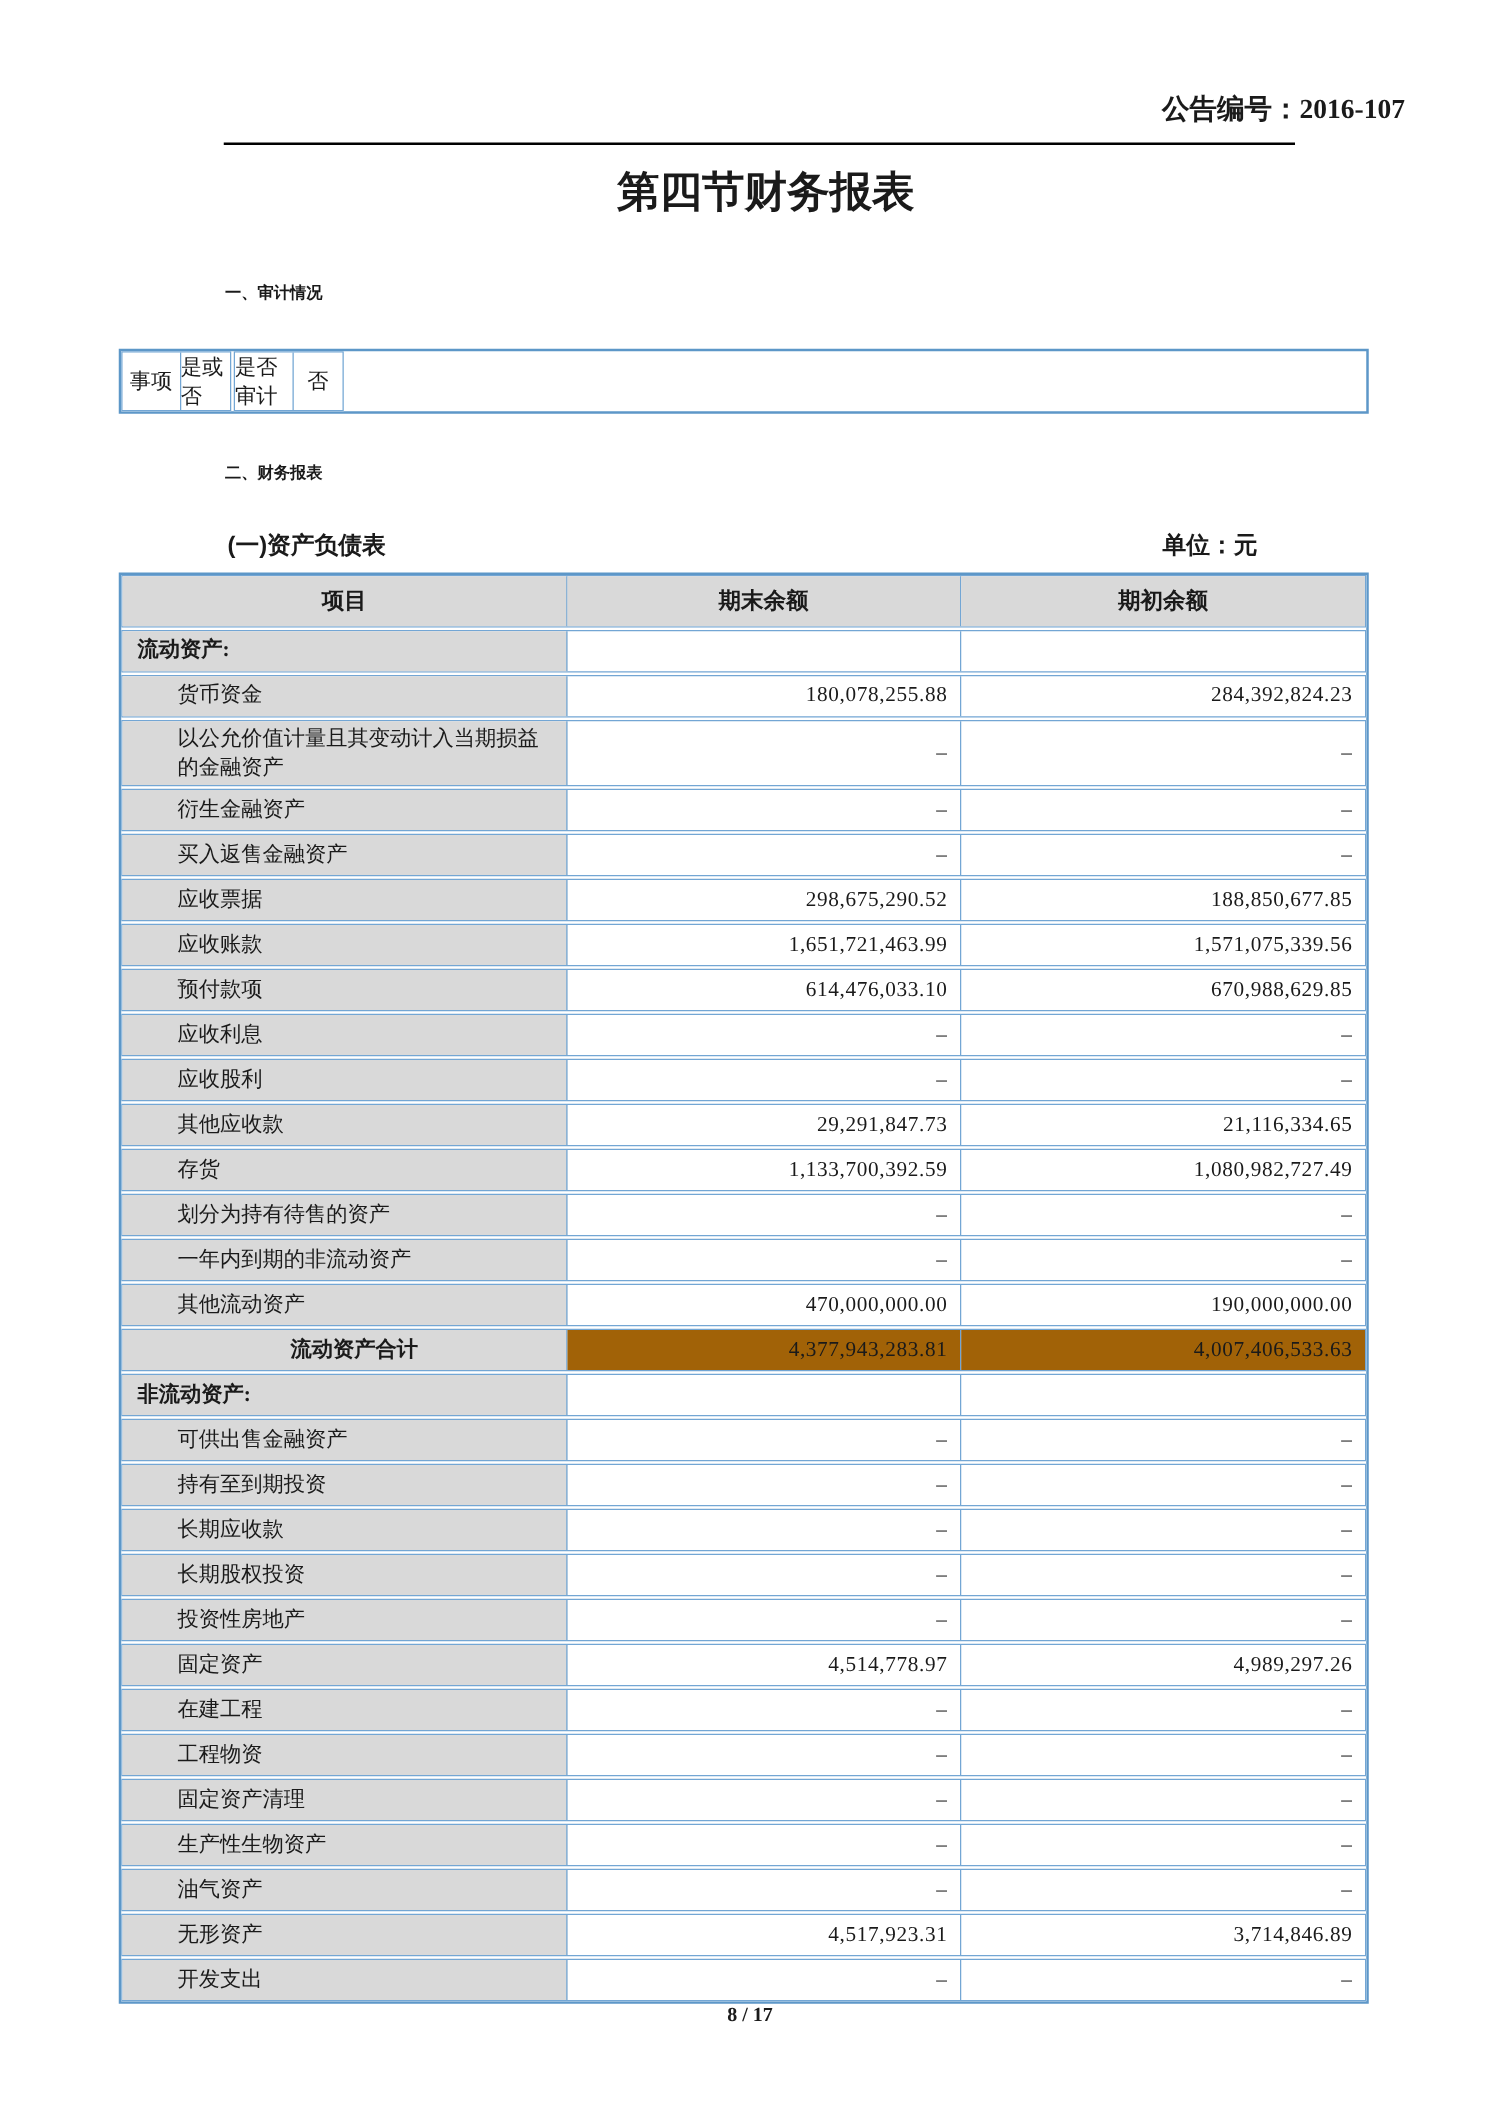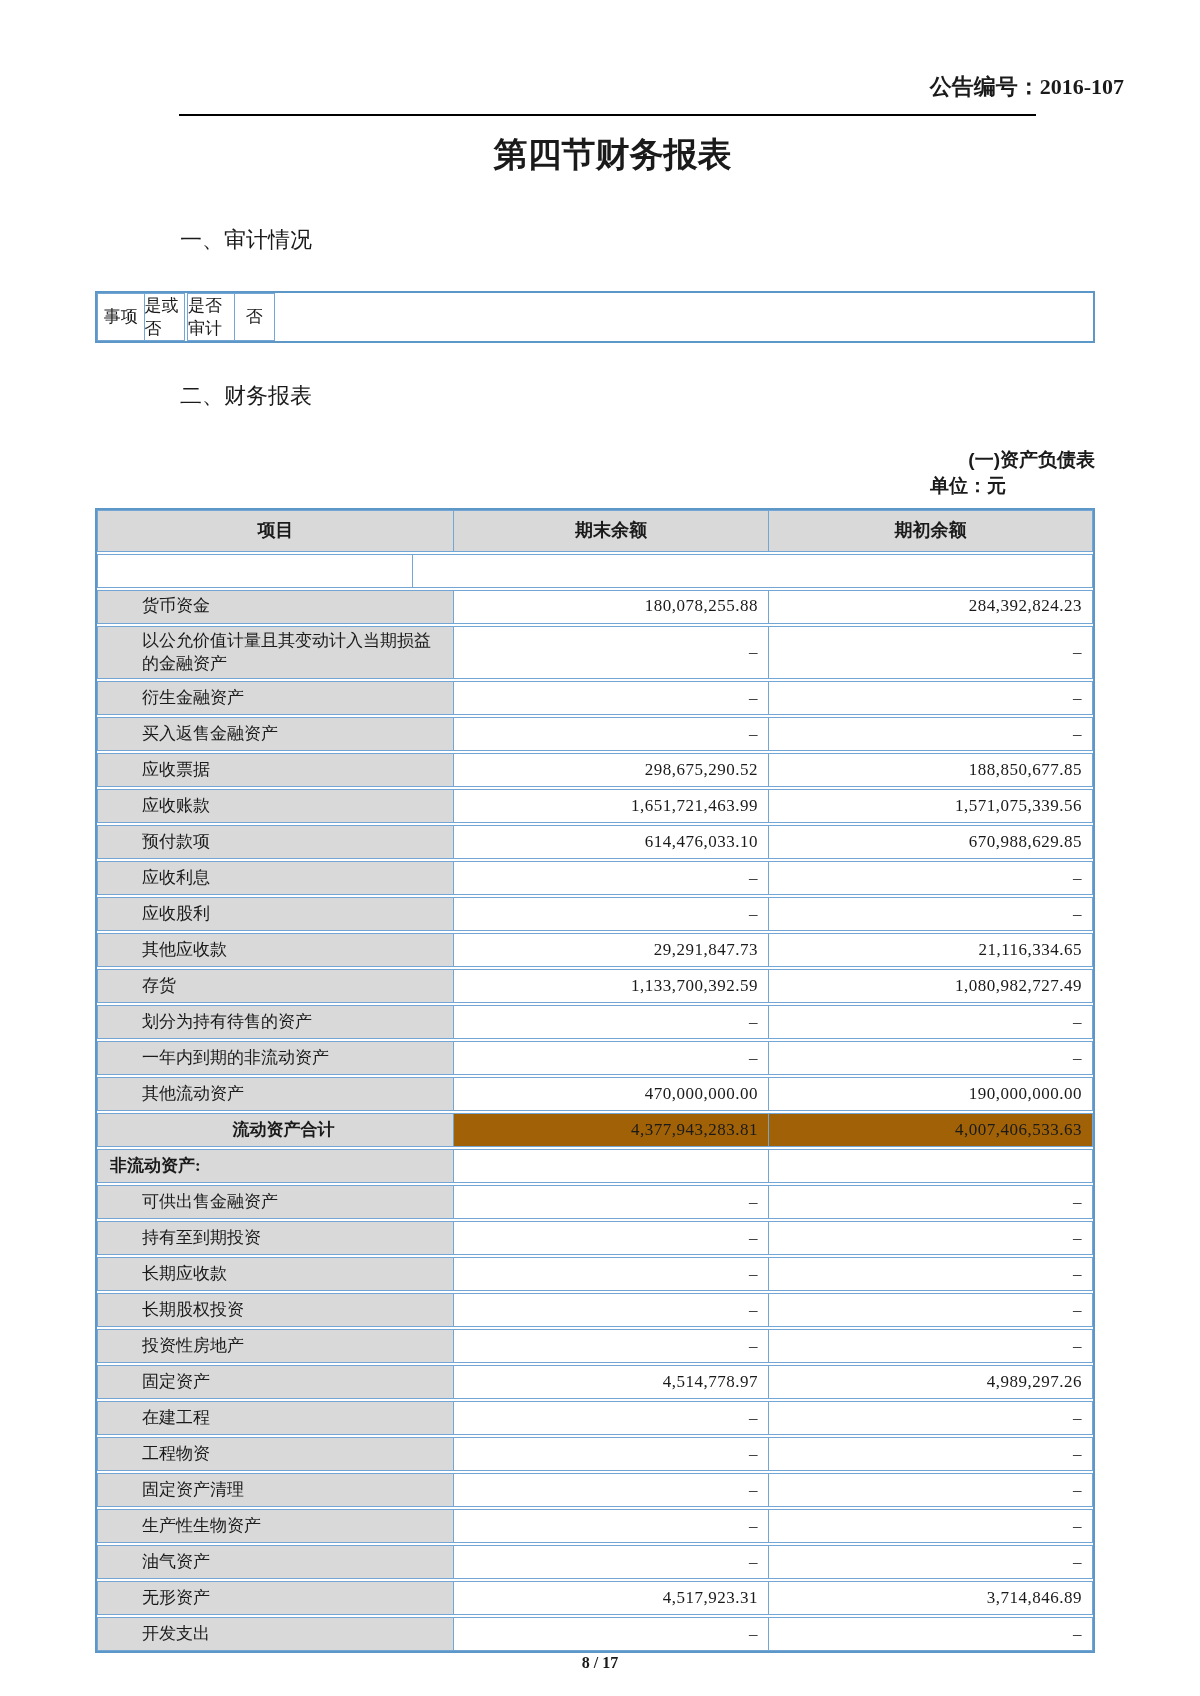--- a/index.html
+++ b/index.html
@@ -28,22 +28,22 @@
     margin-top:16px;
     text-align:center;
     font-size:34px;
     font-weight:bold;
     font-family:"Liberation Sans","DejaVu Sans",sans-serif;
     line-height:1.3;
     padding-left:25px;
   }
   .sec-heading{
     margin:48px 0 0 180px;
-    font-size:22px;
-    font-weight:normal;
+    font-size:13px;
+    font-weight:bold;
     font-family:"Liberation Sans","DejaVu Sans",sans-serif;
   }
   .sec-heading.second{margin-top:38px;}
   
   .atable{
     margin:36px 105px 0 95px;
     border:2px solid #5d97c8;
     display:flex;flex-direction:row;gap:2px;
     background:#fff;
     font-size:17px;
@@ -51,21 +51,20 @@
   .arow{display:flex;border:1px solid #73a6d4;min-height:31px;background:#fff;}
   .acell{display:flex;align-items:center;justify-content:center;box-sizing:border-box;}
   .a1{width:54.2%;border-right:1px solid #73a6d4;}
   .a2{flex:1;}
   
   .subrow{
     margin:36px 105px 0 95px;
     display:flex;justify-content:space-between;align-items:flex-end;
     font-size:19px;font-weight:bold;
     font-family:"Liberation Sans","DejaVu Sans",sans-serif;
-    flex-direction:column;
   }
   .subrow .left{margin-left:87px;}
   .subrow .right{margin-right:89px;}
   
   .btable{
     margin:9px 105px 0 95px;
     border:2px solid #5d97c8;
     display:flex;flex-direction:column;gap:2px;
     background:#fff;
     font-size:17px;
@@ -117,20 +116,21 @@
 </div>
 
 <div class="btable">
   <div class="brow bhead">
     <div class="bcell c1">项目</div>
     <div class="bcell c2">期末余额</div>
     <div class="bcell c3">期初余额</div>
   </div>
 
   <div class="brow section">
+    <div class="bcell c1">流动资产:</div>
     <div class="bcell c2 val"></div>
     <div class="bcell c3 val"></div>
   </div>
   <div class="brow">
     <div class="bcell c1">货币资金</div>
     <div class="bcell c2 val">180,078,255.88</div>
     <div class="bcell c3 val">284,392,824.23</div>
   </div>
   <div class="brow">
     <div class="bcell c1">以公允价值计量且其变动计入当期损益的金融资产</div>

